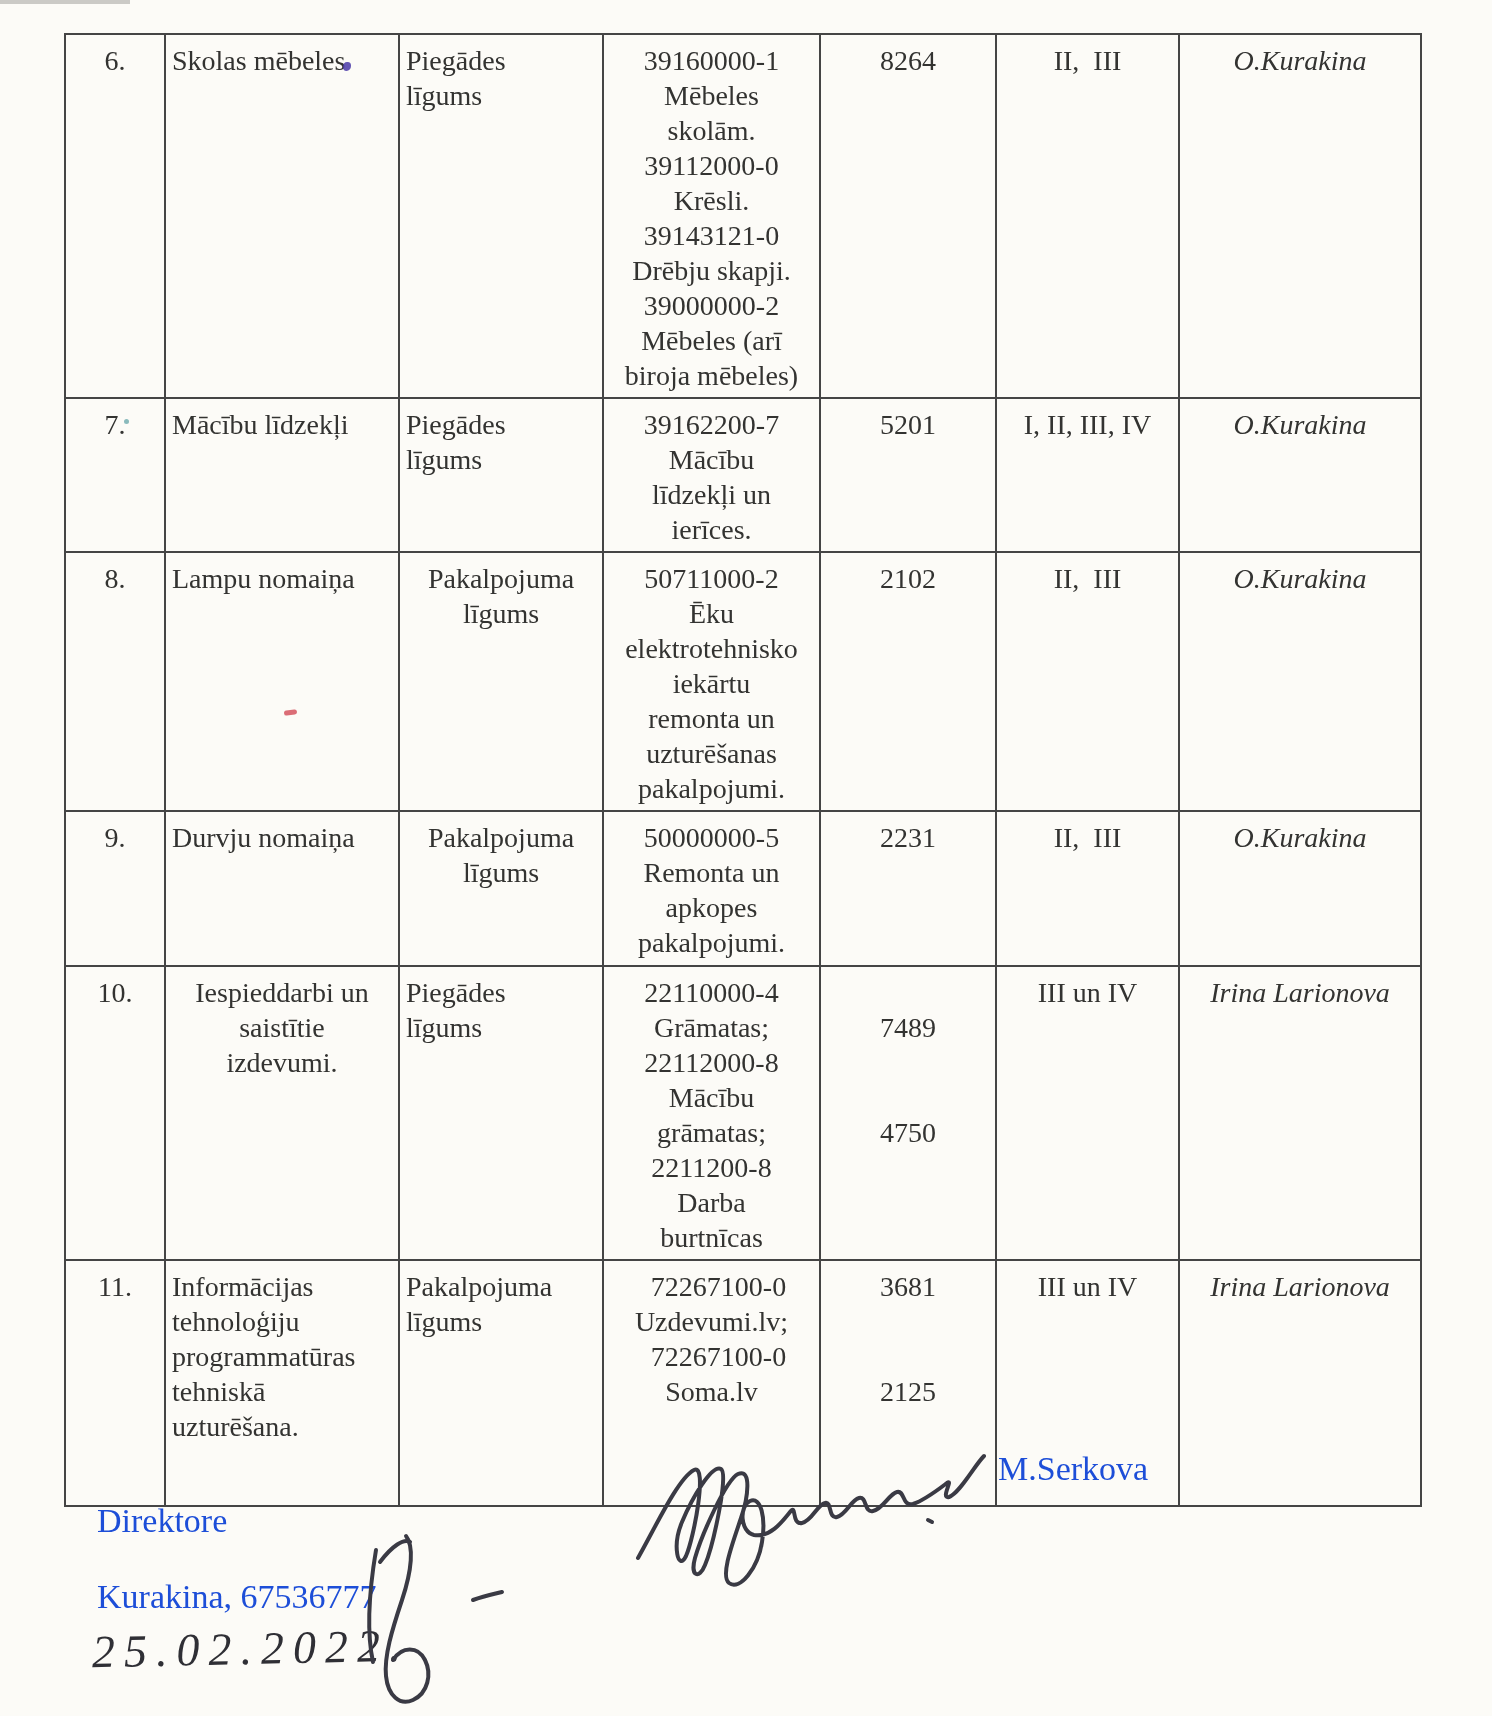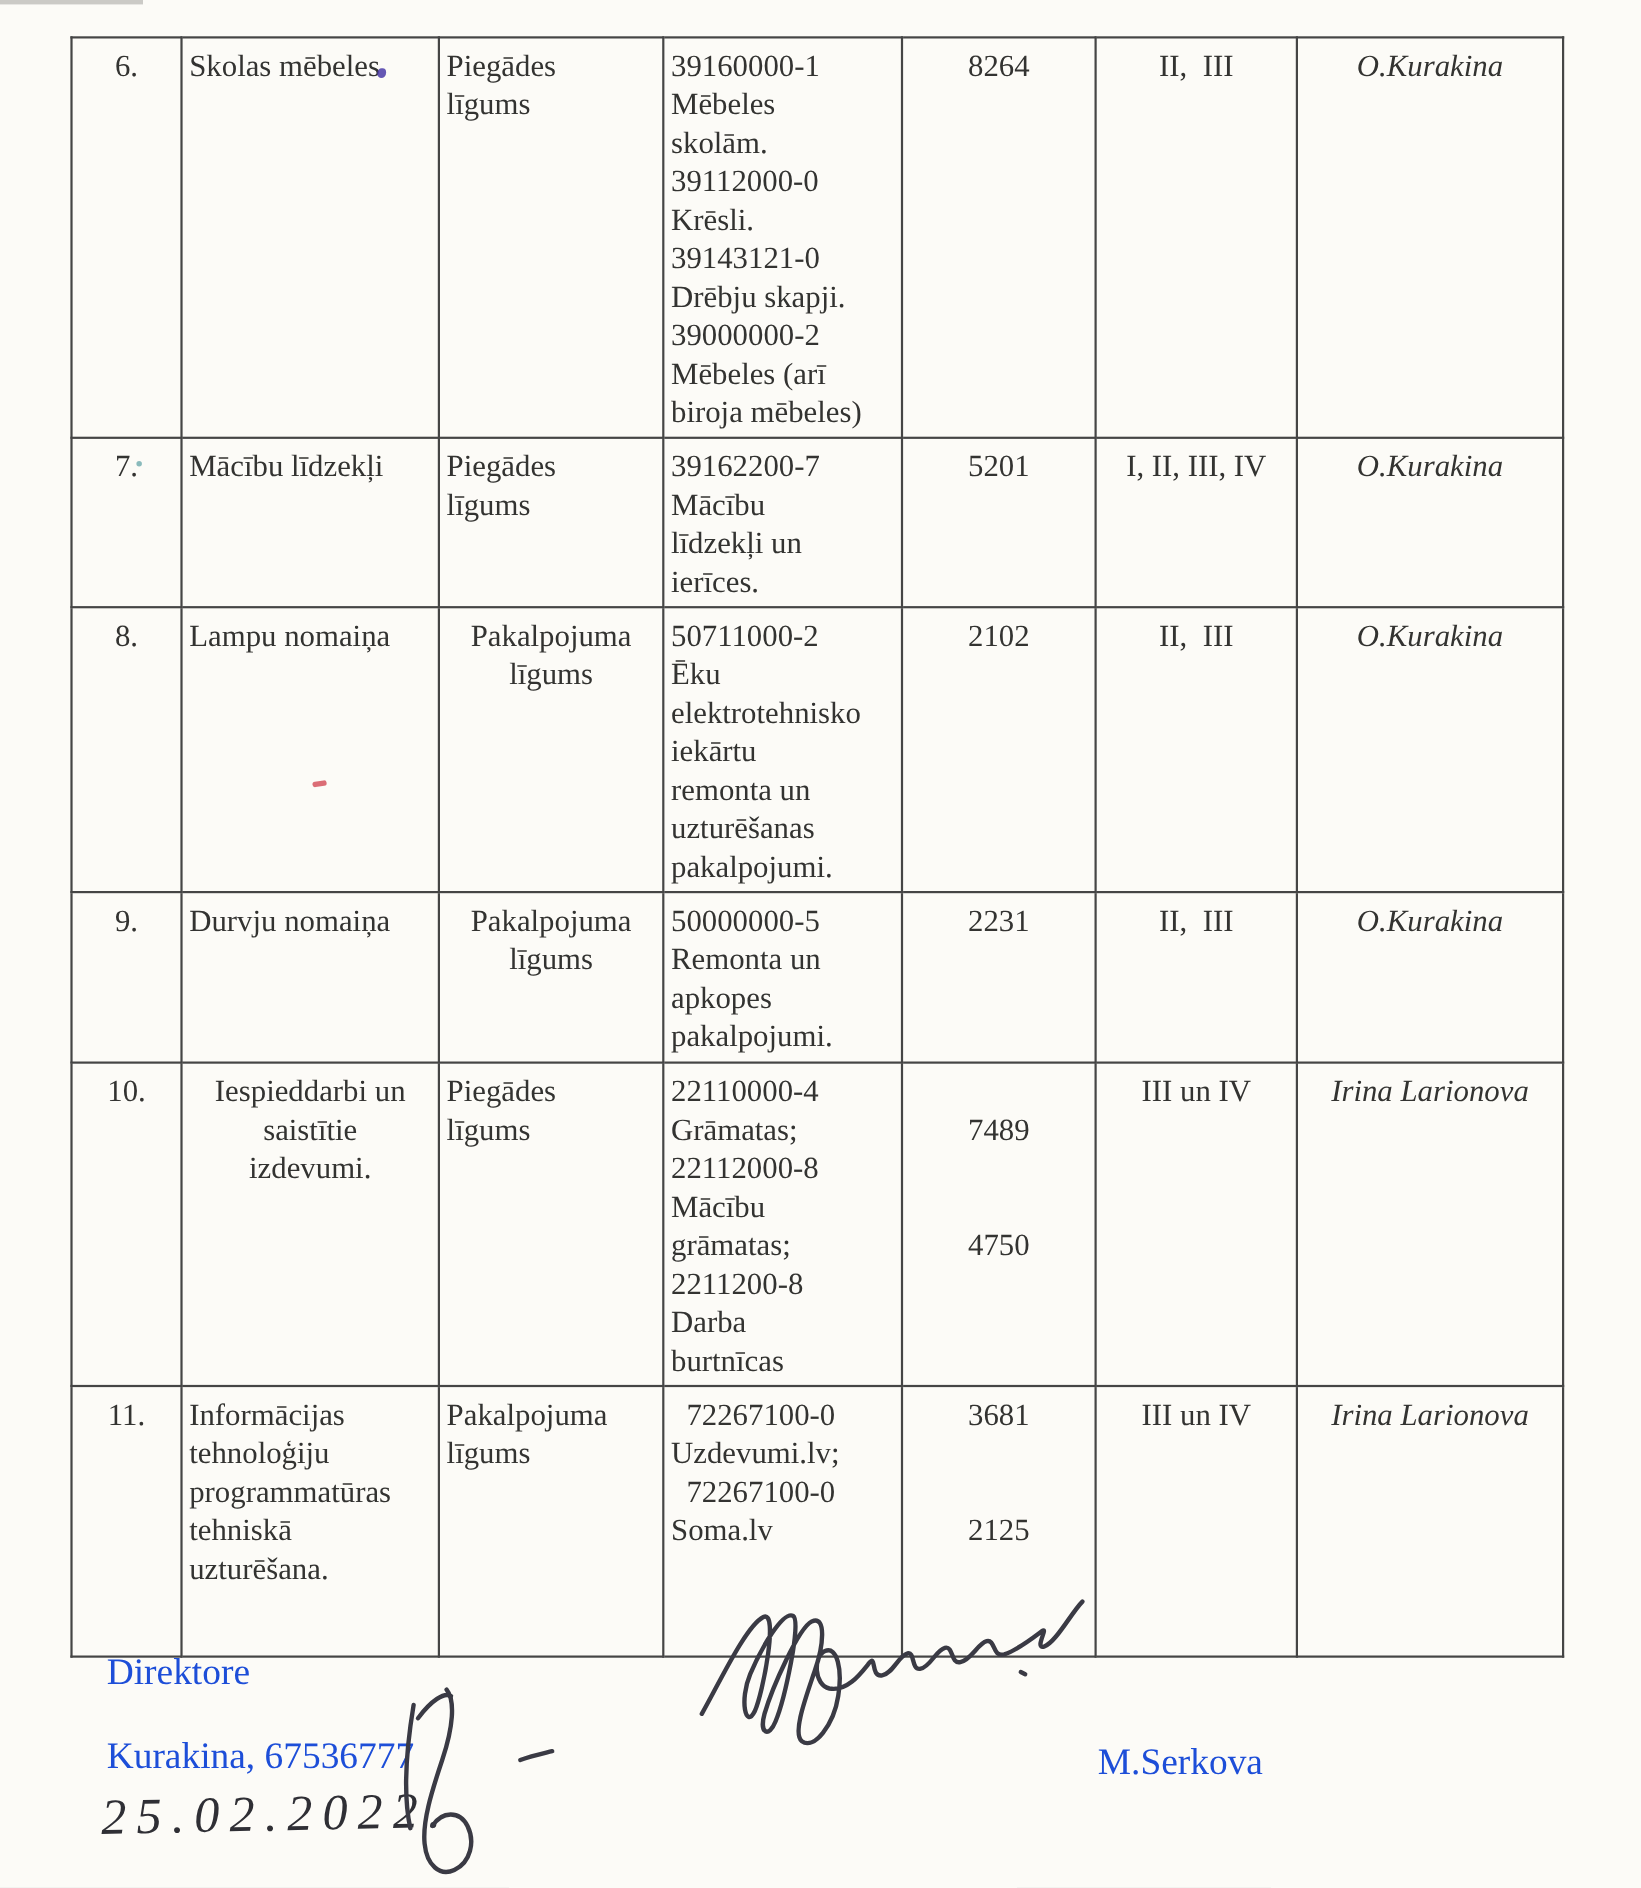--- a/index.html
+++ b/index.html
@@ -23,31 +23,31 @@
     font-size:28px;
     line-height:35px;
     padding:8px 6px 4px 6px;
     white-space:pre-wrap;
     color:#333331;
     overflow:hidden;
   }
   .c-no{text-align:center;}
   .c-name{padding-left:16px;}
   .c-type{padding-left:16px;}
-  .c-cpv{padding-left:12px;}
+  .c-cpv{padding-left:12px;text-align:center;}
   .c-amt{text-align:center;border-radius:28px;}
   .c-q{text-align:center;}
   .c-resp{text-align:center;font-style:italic;}
   td.center{text-align:center;padding-left:6px;}
   tr.r6{height:352px;} tr.r7{height:138px;} tr.r8{height:254px;}
   tr.r9{height:155px;} tr.r10{height:290px;margin-top:28px;} tr.r11{height:246px;}
 
   .footer-text{position:absolute;font-size:34px;color:#1d4ed8;}
   .lbl-direktore{left:97px;top:1502px;}
-  .lbl-serkova{left:998px;top:1584px;font-family:Liberation Serif, serif;}
+  .lbl-serkova{left:998px;top:1450px;font-family:Liberation Serif, serif;}
   .lbl-contact{left:97px;top:1578px;}
   .handwritten-date{
     position:absolute;left:92px;top:1622px;
     font-size:46px;font-style:italic;
     letter-spacing:9px;color:#2f2f35;
     transform:rotate(-1.2deg);
   }
   .sig{position:absolute;}
   .sig-serkova{left:628px;top:1446px;width:384px;height:152px;}
   .sig-kurakina{left:318px;top:1528px;width:204px;height:186px;}

